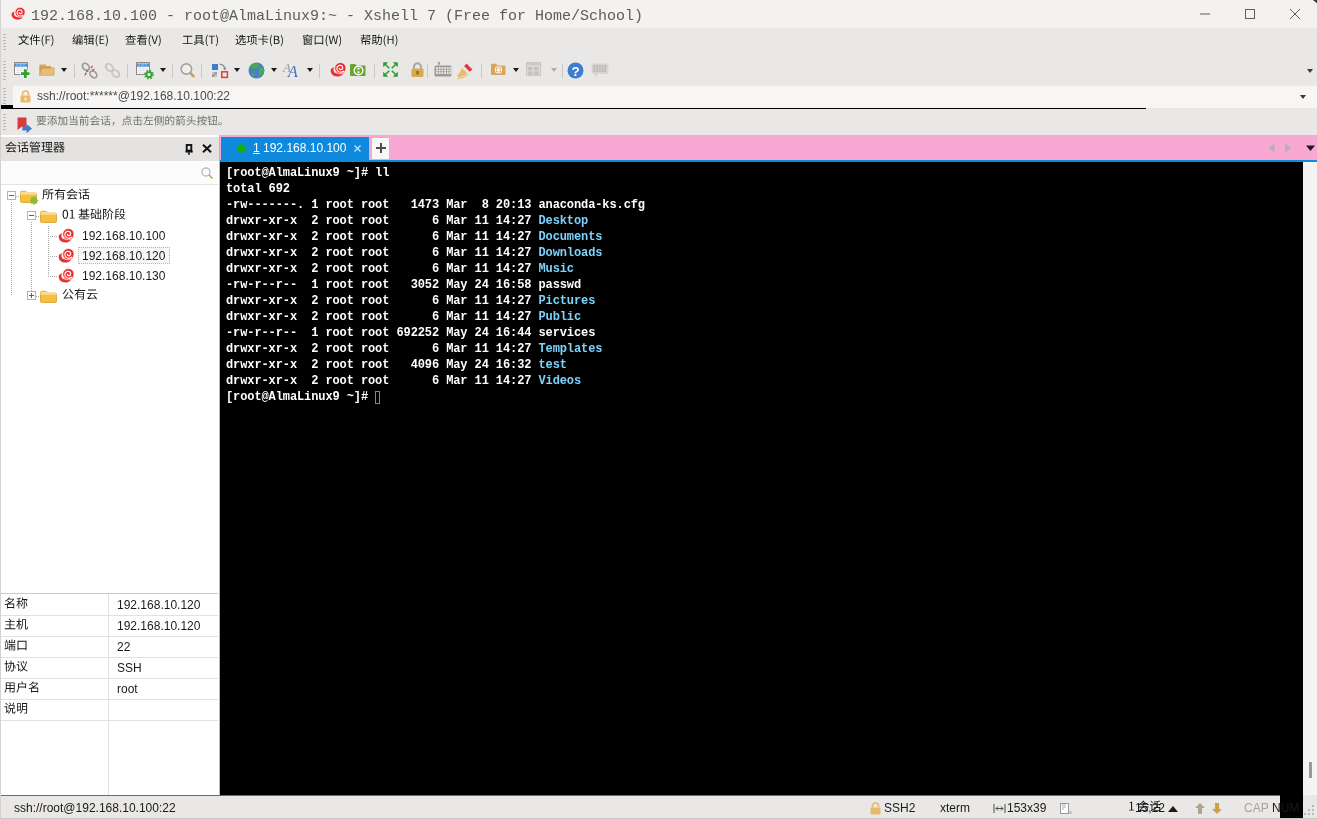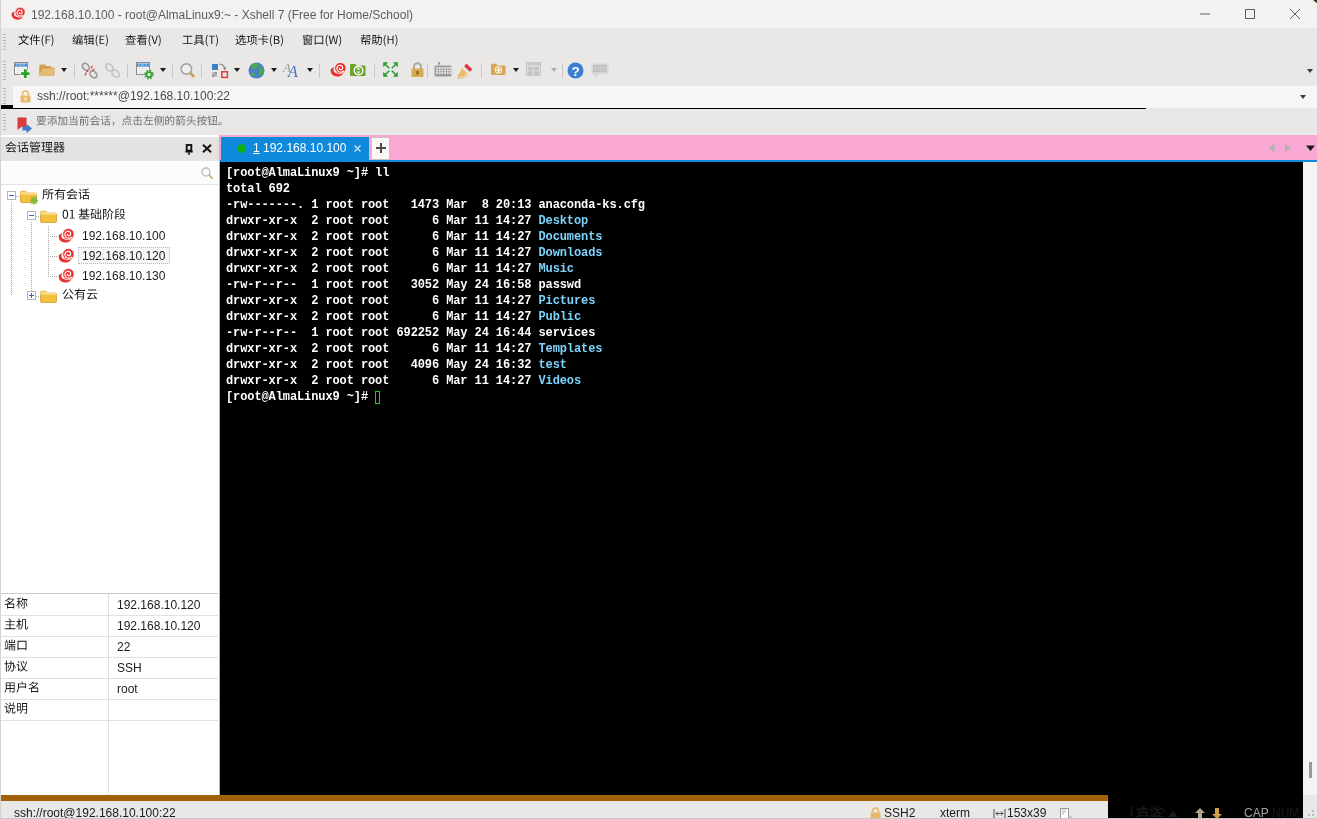--- a/index.html
+++ b/index.html
@@ -1,19 +1,19 @@
 <!DOCTYPE html>
 <html><head><meta charset="utf-8"><style>
 * { margin:0; padding:0; box-sizing:border-box; }
 html,body { width:1318px; height:819px; overflow:hidden; }
 body { font-family:"Liberation Sans",sans-serif; position:relative; background:#e9e8e6; }
 .abs { position:absolute; }
 
 #titlebar { left:0; top:0; width:1318px; height:28px; background:#f3f2f0; }
-#title-text { left:31px; top:8px; font-size:12px; color:#5c5c5c; }
+#title-text { left:31px; top:8px; font-size:15px; color:#5c5c5c;font-family:Liberation Mono, monospace; }
 
 #menubar { left:0; top:28px; width:1318px; height:28px; background:#e9e8e6; }
 
 #toolbar { left:0; top:56px; width:1318px; height:29px; background:#e9e8e6; }
 .tsep { position:absolute; top:8px; width:1px; height:14px; background:#c9c8c6; }
 .tarr { position:absolute; top:12px; width:0; height:0; border-left:3.5px solid transparent; border-right:3.5px solid transparent; border-top:4px solid #3a3a3a; }
 
 #addrbar { left:0; top:85px; width:1146px; height:24px; background:#e9e8e6; border-bottom:4px solid #000000;text-align:center; }
 #addrfield { position:absolute; left:13px; top:1px; width:1304px; height:22px; background:#f7f6f5; }
 #addrtext { position:absolute; left:37px; top:4px; font-size:12px; color:#4b4b4b; }
@@ -45,21 +45,21 @@
 #bluebar { left:220px; top:160px; width:1098px; height:2px; background:#0f89dc; }
 
 #term { left:220px; top:162px; width:1083px; height:806px; background:#000; }
 #termtext { position:absolute; left:6px; top:3px; font-family:"Liberation Mono",monospace; font-size:12px; font-weight:bold; line-height:16px; color:#fff; letter-spacing:-0.1px; white-space:pre; }
 #termtext .b { color:#7dd3fc; }
 .cur { display:inline-block; width:4.5px; height:12.5px; border:1.5px solid #0bdc0b; vertical-align:-3.5px; }
 
 #vscroll { left:1303px; top:162px; width:15px; height:633px; background:#f5f4f3; }
 #vthumb { position:absolute; left:6px; top:600px; width:3px; height:16px; background:#9a9998; }
 
-#statusbar { left:0; top:795px; width:1108px; height:24px; background:#e9e8e6; border-top:6px solid #a16207; }
+#statusbar { left:0; top:795px; width:1280px; height:24px; background:#e9e8e6; border-top:1px solid #a16207; }
 .sbt { position:absolute; top:5px; font-size:12px; color:#1a1a1a; }
 </style></head><body>
 
 <div id="titlebar" class="abs">
   <svg class="abs" style="left:11px;top:7px;overflow:visible;" width="14" height="14" viewBox="0 0 14 14">
       <path d="M0.8 6.1 C-0.4 11.0 4.4 13.8 9.1 12.2 C10.8 11.5 11.9 10.2 12.2 8.4 L10.0 9.5 C6.6 11.0 3.1 9.8 3.0 7.0 C3.0 5.8 3.3 5.1 4.0 4.2 Z" fill="#e63232"></path>
       <circle cx="9.1" cy="5.3" r="5.0" fill="#e63232" stroke="#fff" stroke-width="0.61"></circle>
       <path d="M8.2 5.5 L8.2 5.6 L8.2 5.8 L8.3 6.0 L8.4 6.2 L8.5 6.3 L8.6 6.5 L8.8 6.6 L9.0 6.7 L9.3 6.7 L9.5 6.7 L9.8 6.7 L10.0 6.6 L10.3 6.5 L10.5 6.3 L10.7 6.1 L10.9 5.8 L11.0 5.5 L11.0 5.2 L11.0 4.9 L11.0 4.5 L10.9 4.2 L10.7 3.9 L10.5 3.6 L10.2 3.3 L9.8 3.1 L9.4 2.9 L9.0 2.9 L8.6 2.8 L8.2 2.9 L7.7 3.0 L7.3 3.3 L7.0 3.6 L6.6 3.9 L6.4 4.3 L6.2 4.8 L6.1 5.3 L6.1 5.8 L6.1 6.3 L6.3 6.8 L6.5 7.3 L6.9 7.8 L7.3 8.2 L7.8 8.5 L8.3 8.7 L8.9 8.9 L9.5 8.9 L10.1 8.9 L10.7 8.7 L11.3 8.4 L11.8 8.1" fill="none" stroke="#fff" stroke-width="1.05" stroke-linecap="round"></path>
     </svg>
   <div id="title-text" class="abs">192.168.10.100 - root@AlmaLinux9:~ - Xshell 7 (Free for Home/School)</div>

